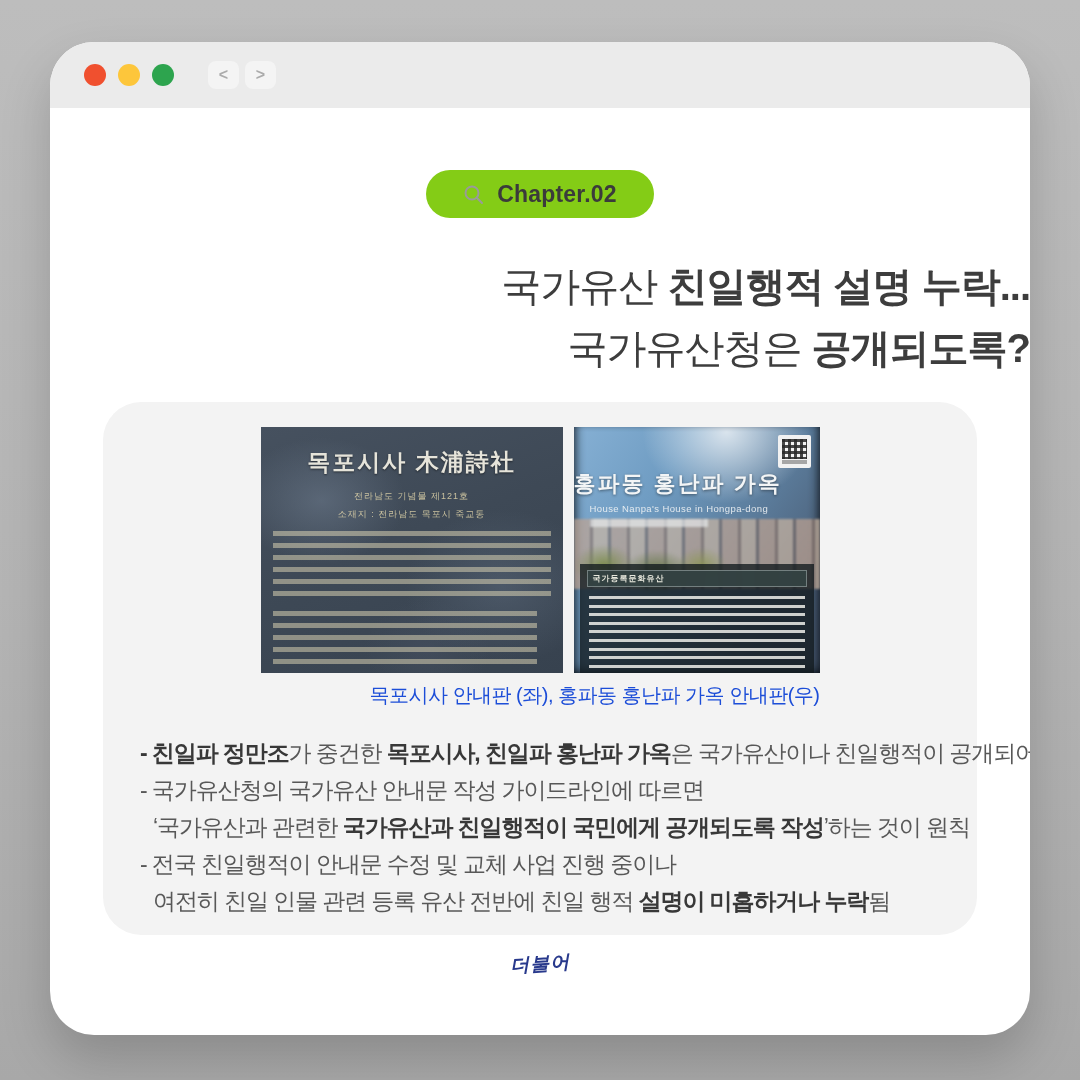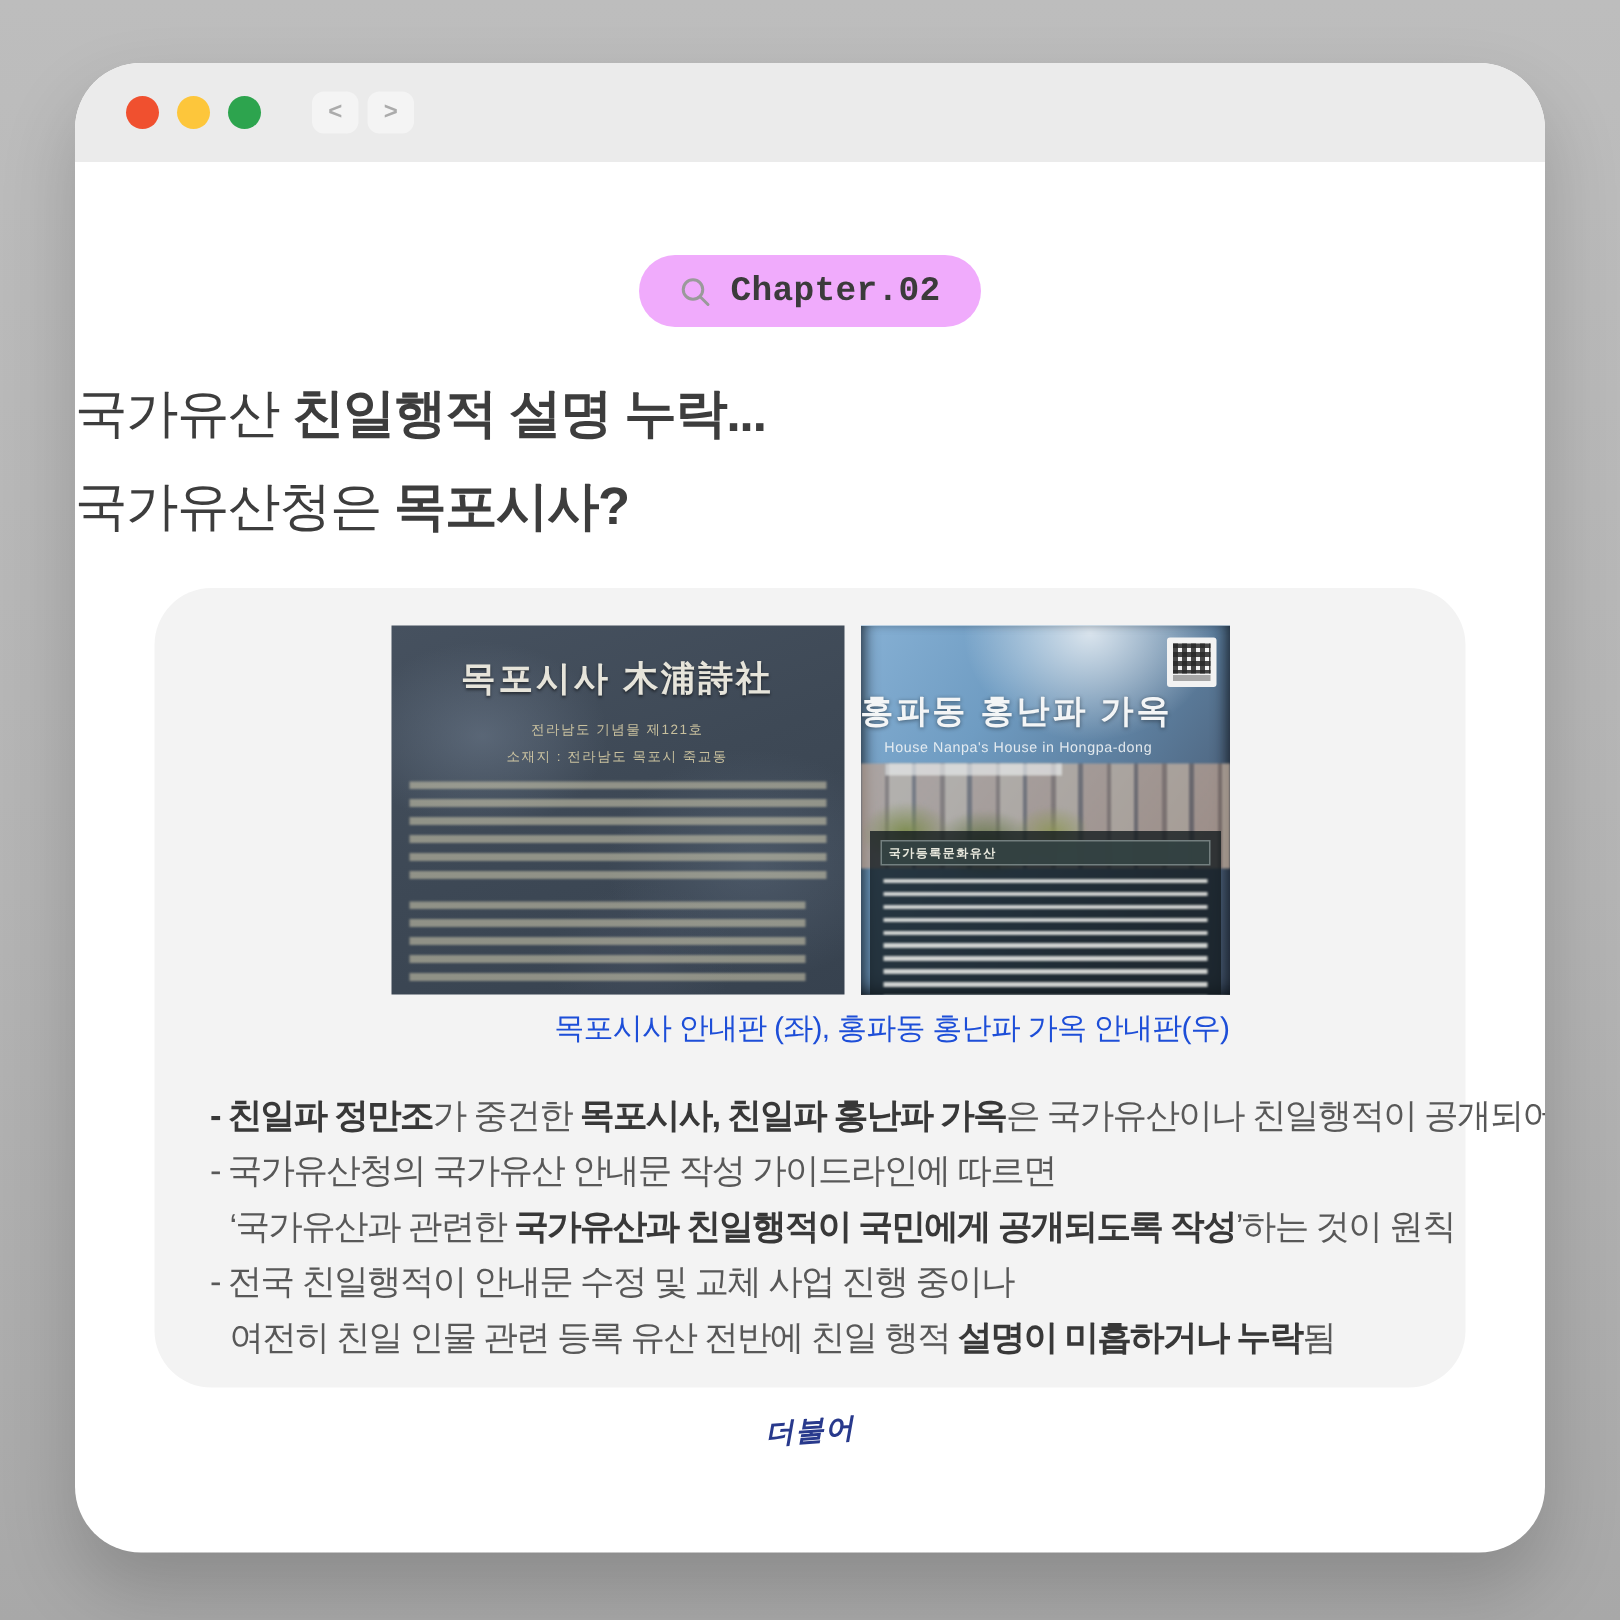--- a/index.html
+++ b/index.html
@@ -29,30 +29,30 @@
   .navbtns { display:flex; margin-left:22px; gap:6px; }
   .navbtn {
     width:31px; height:28px; border-radius:8px; background:#f4f4f4;
     color:#ababab; font-size:16px; font-weight:700;
     display:flex; align-items:center; justify-content:center;
   }
 
   
   .pill-row { display:flex; justify-content:center; margin-top:62px; }
   .pill {
-    width:228px; height:48px; border-radius:24px; background:#f0abfc;
-    display:flex; align-items:center; justify-content:center; gap:13px;font-family:Liberation Mono, monospace;
+    width:228px; height:48px; border-radius:24px; background:#84cc16;
+    display:flex; align-items:center; justify-content:center; gap:13px;
   }
   .pill svg { display:block; }
   .pill-label { font-size:23px; font-weight:800; color:#3b3b3b; letter-spacing:0.2px; }
 
   
   .headline {
-    margin-top:27px; text-align:left;
-    font-size:35px; line-height:62px; color:#3d3d3d; letter-spacing:-1px;
+    margin-top:37px; text-align:right;
+    font-size:40px; line-height:62px; color:#3d3d3d; letter-spacing:-1px;
   }
   .headline .reg { font-weight:500; }
   .headline .bold { font-weight:800; }
 
   
   .card {
     width:874px; height:533px; margin:23px auto 0;
     background:#f3f3f3; border-radius:38px;
     padding-top:25px; position:relative;
   }
@@ -208,21 +208,21 @@
         </svg>
         <span class="pill-label">Chapter.02</span>
       </div>
     </div>
 
     <div class="headline">
       <div>
         <span class="reg">국가유산 </span><span class="bold">친일행적 설명 누락...</span>
       </div>
       <div>
-        <span class="reg">국가유산청은 </span><span class="bold">목포시사?</span>
+        <span class="reg">국가유산청은 </span><span class="bold">공개되도록?</span>
       </div>
     </div>
 
     <div class="card">
       <div class="media-block">
         <div class="photos">
 
           <div class="photo-left">
             <div class="stone-title">목포시사 木浦詩社</div>
             <div class="stone-sub first">전라남도 기념물 제121호</div>

